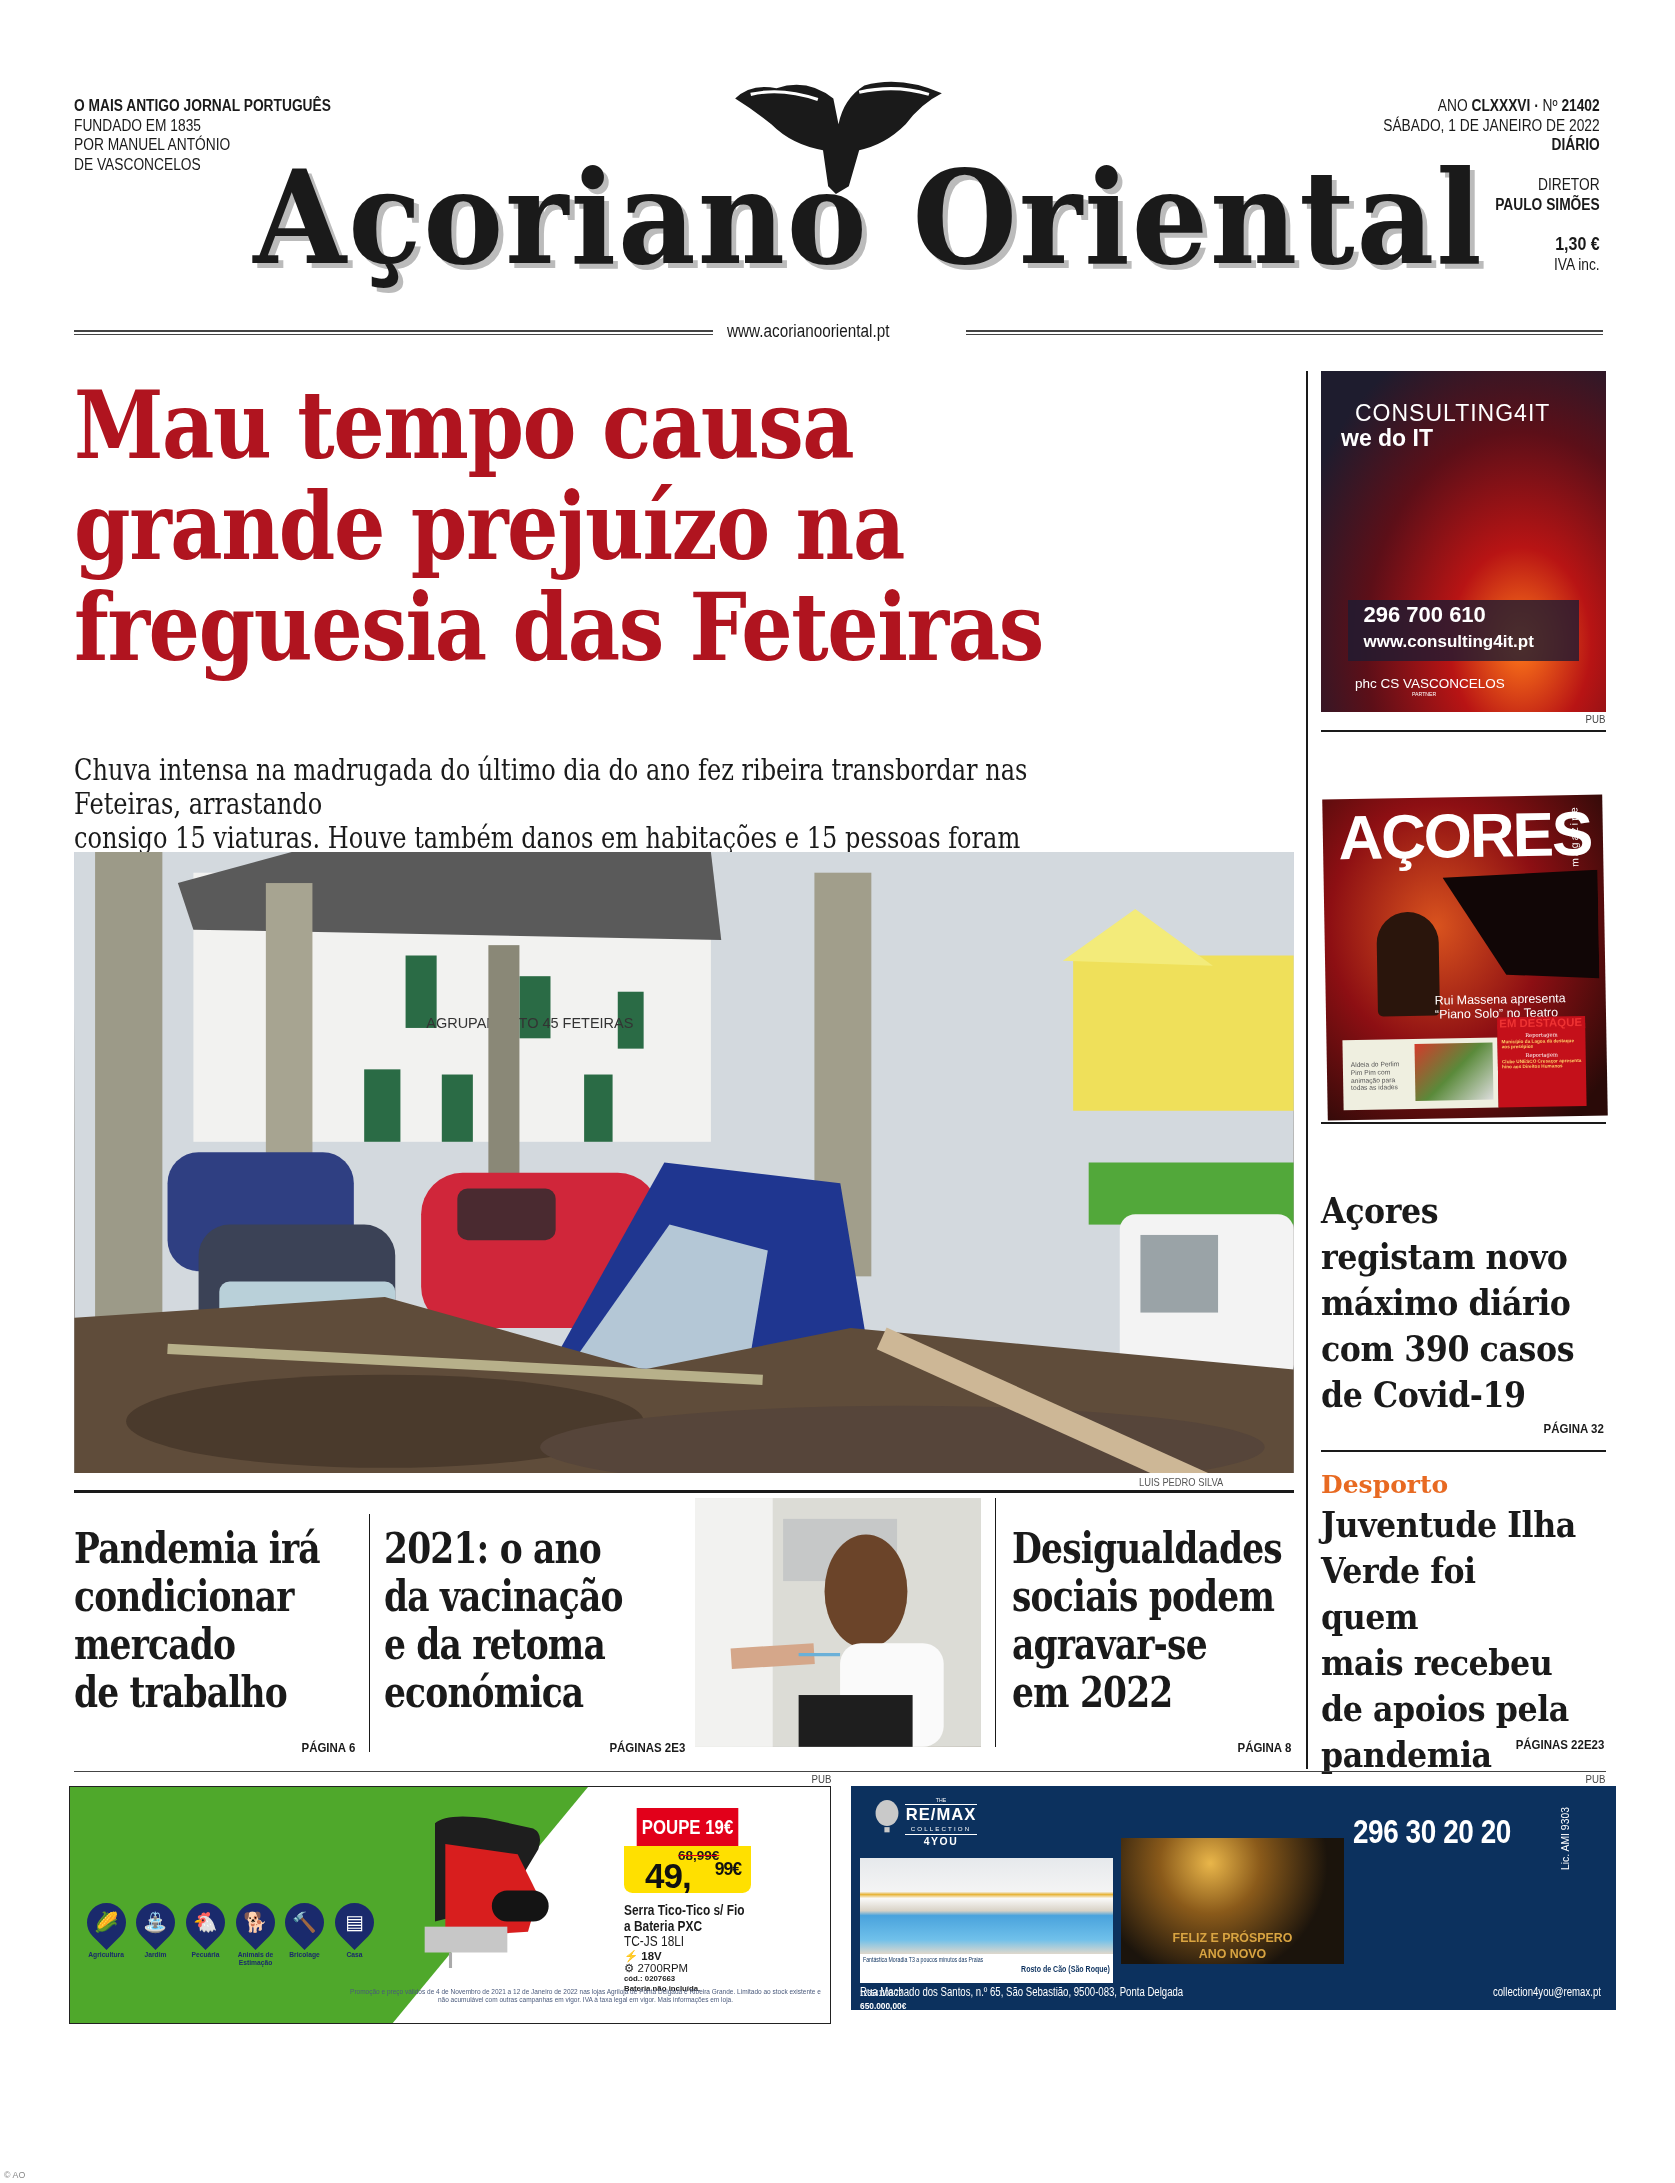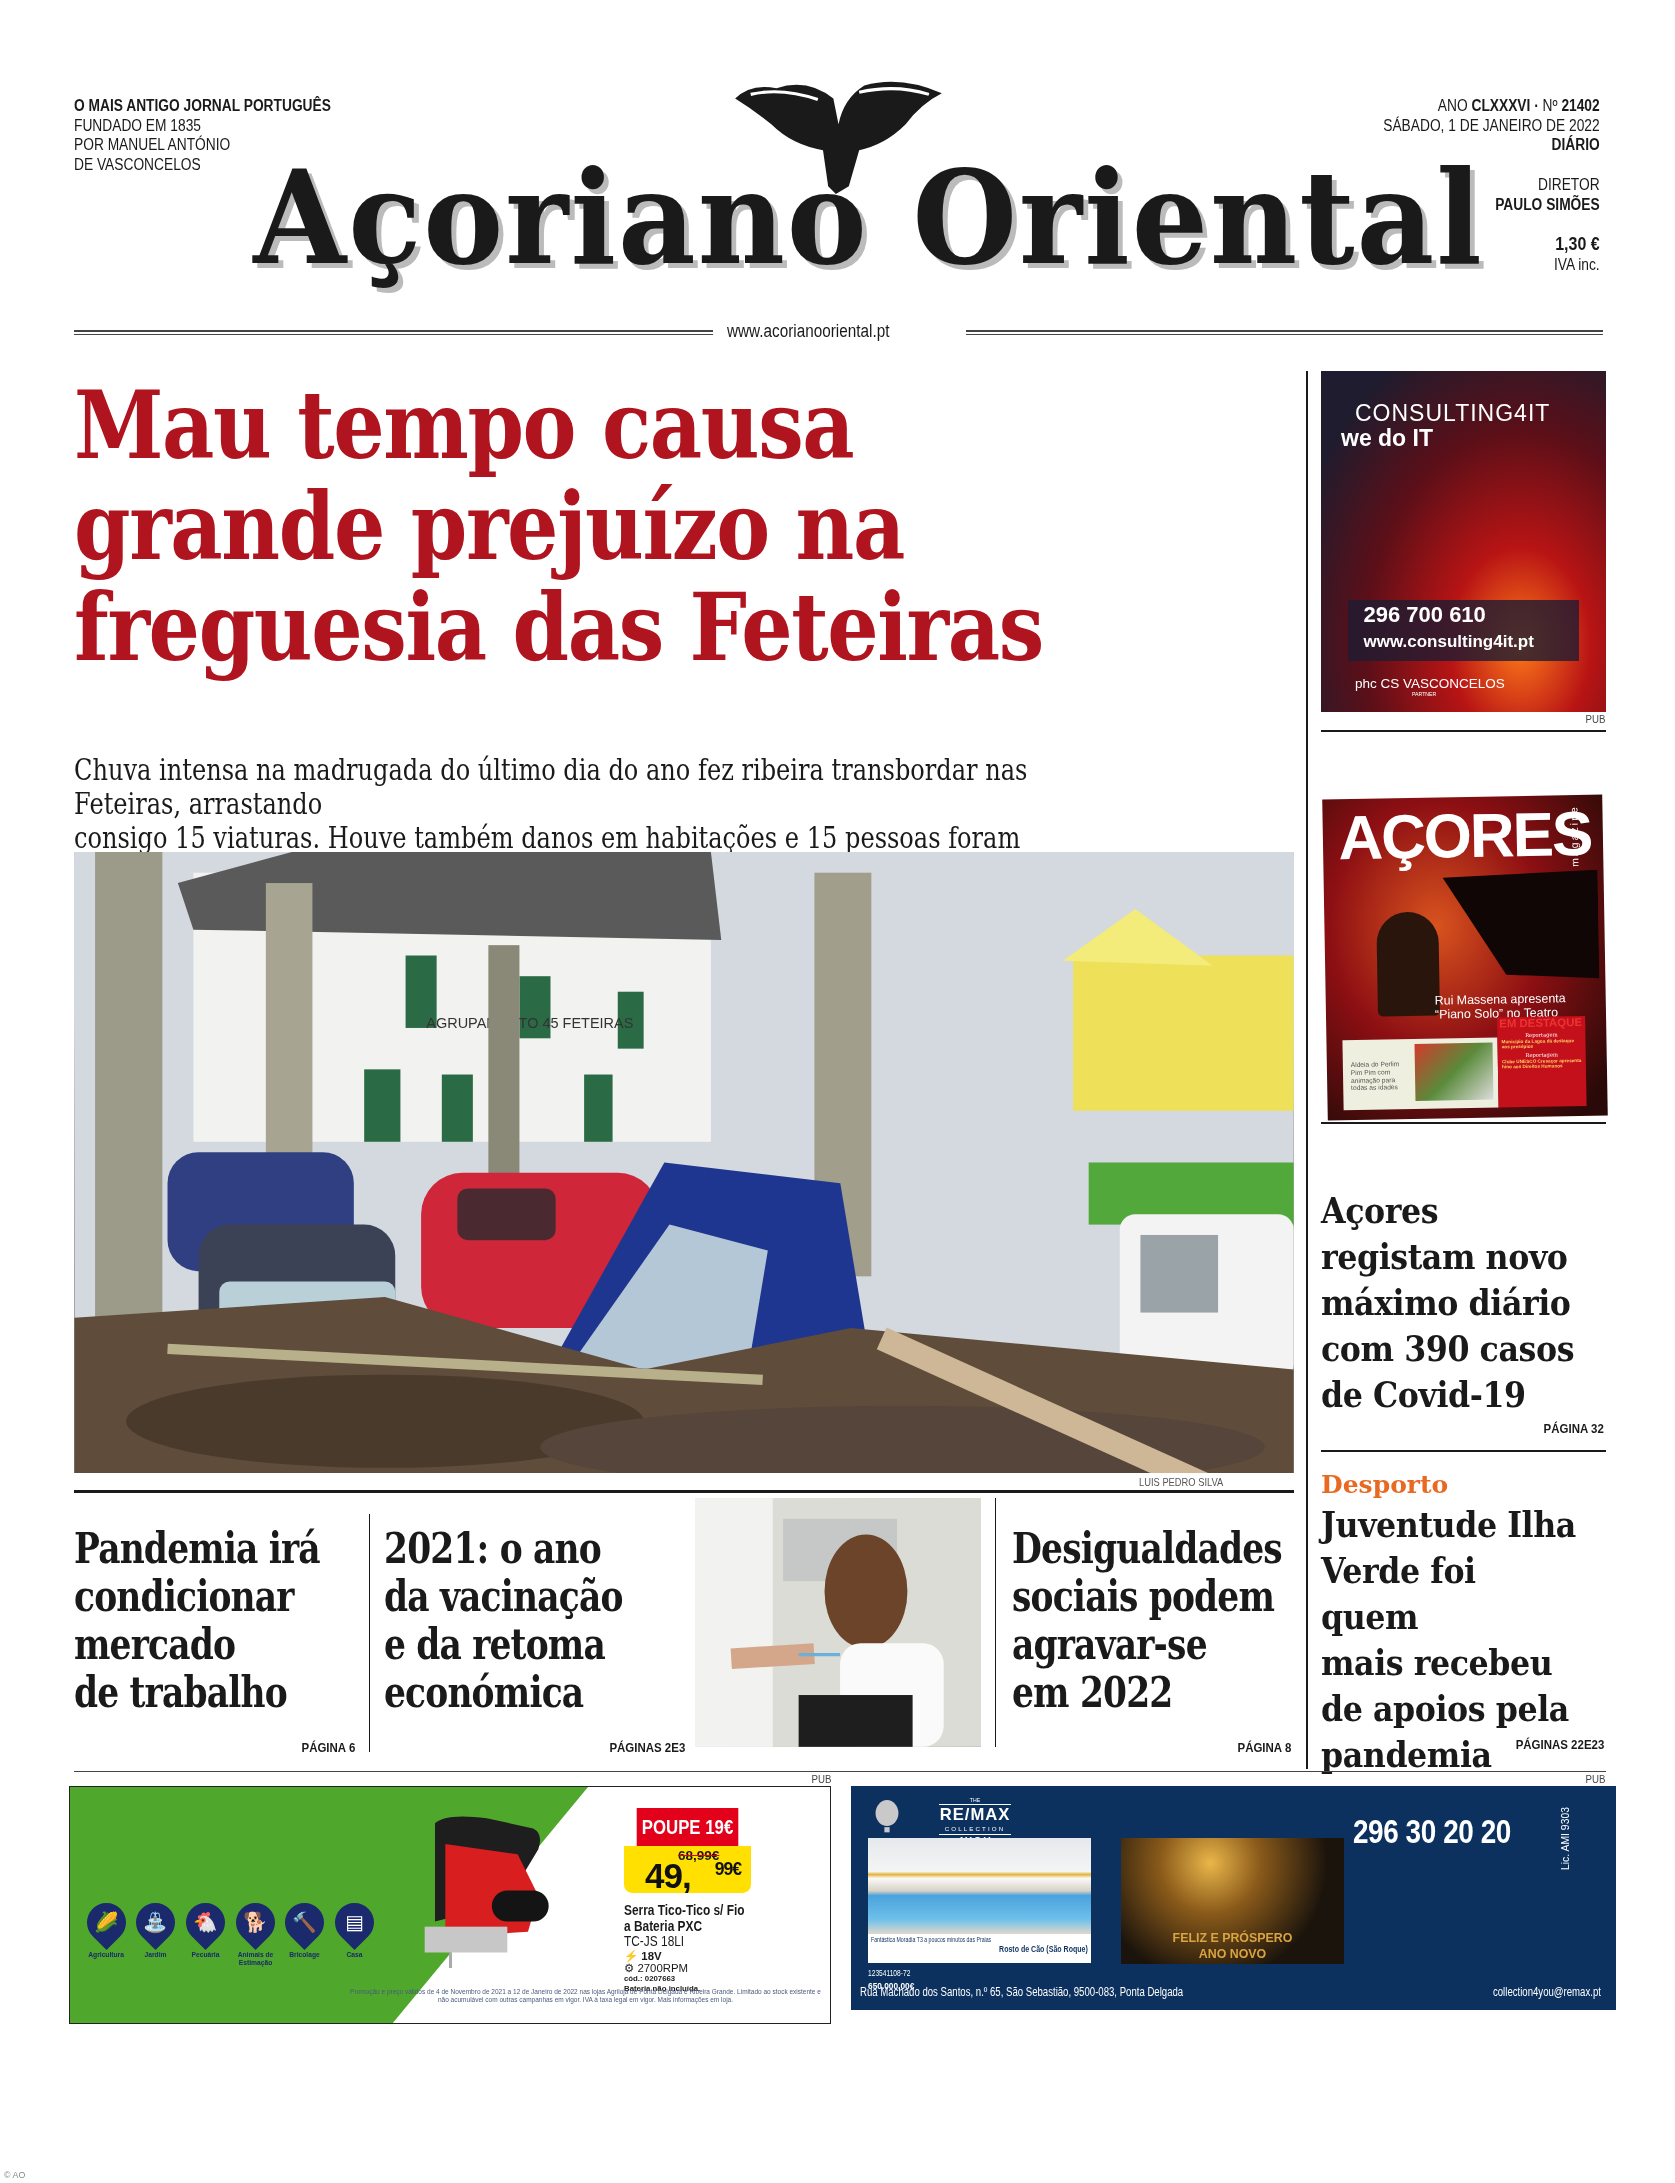--- a/index.html
+++ b/index.html
@@ -358,31 +358,31 @@
 
   <div class="agri-fine">Promoção e preço válidos de 4 de Novembro de 2021 a 12 de Janeiro de 2022 nas lojas Agriloja de Ponta Delgada e Ribeira Grande. Limitado ao stock existente e não acumulável com outras campanhas em vigor. IVA à taxa legal em vigor. Mais informações em loja.</div>
 </div>
 
 <div class="abs remax">
   <div class="rmx-logo">
     <svg width="26" height="34" viewBox="0 0 50 65" style="position:absolute; left:0; top:2.6px;">
       <ellipse cx="25" cy="25" rx="22" ry="25" fill="#c9c9c9"></ellipse>
       <rect x="20" y="52" width="10" height="10" fill="#c9c9c9"></rect>
     </svg>
-    <div style="position:absolute; left:31px; top:0; width:72px; text-align:center;margin-left:34px;" class="sans">
+    <div style="position:absolute; left:31px; top:0; width:72px; text-align:center;" class="sans">
       <div style="font-size:5.2px; border-bottom:1px solid #fff; padding-bottom:1px;">THE</div>
       <div style="font-size:16.6px; font-weight:bold; letter-spacing:1px;">RE/MAX</div>
       <div style="font-size:6.2px; letter-spacing:2.1px; border-bottom:1px solid #fff; padding-bottom:2.1px;">COLLECTION</div>
       <div style="font-size:10.4px; font-weight:bold; letter-spacing:1.6px; margin-top:1px;">4YOU</div>
     </div>
   </div>
   <div class="rmx-phone">296 30 20 20</div>
   <div class="rmx-lic">Lic. AMI 9303</div>
 
-  <div class="rmx-card" style="left:17px; width:223px;">
+  <div class="rmx-card" style="left:9px; width:253px;margin-top:20px;">
     <div class="rmx-img" style="background:linear-gradient(180deg,#e6e9ec 0%,#f4f4f4 35%,#e7b43a 38%,#fafafa 42%,#d8d2c6 55%,#4aa3dd 60%,#6fc0ea 85%,#dfd8cc 100%);"></div>
     <div class="rmx-cap">
       <div class="t">Fantástica Moradia T3 a poucos minutos das Praias</div>
       <div class="l">Rosto de Cão (São Roque)</div>
     </div>
     <div class="rmx-ref">123541108-72</div>
     <div class="rmx-price">650.000,00€</div>
   </div>
 
   <div class="rmx-card" style="left:270px; width:223px;">

